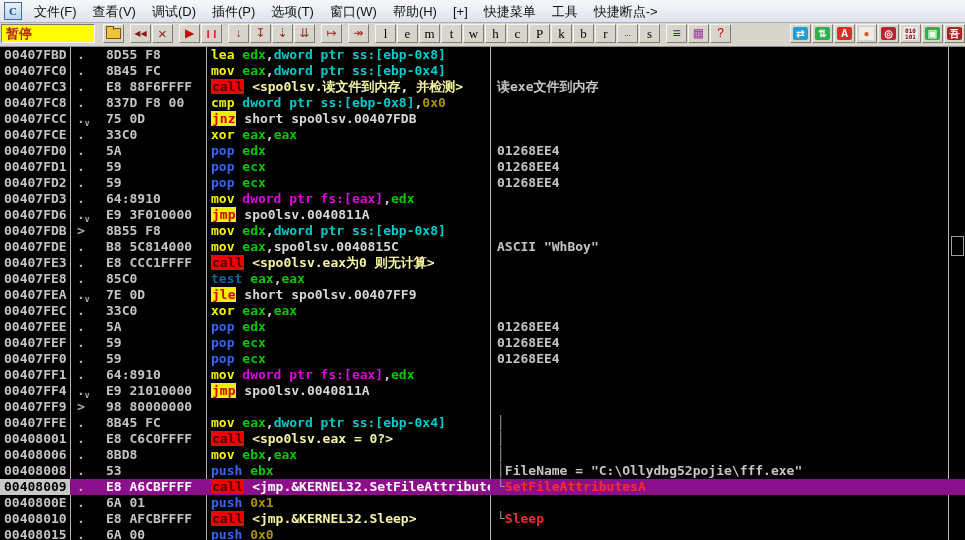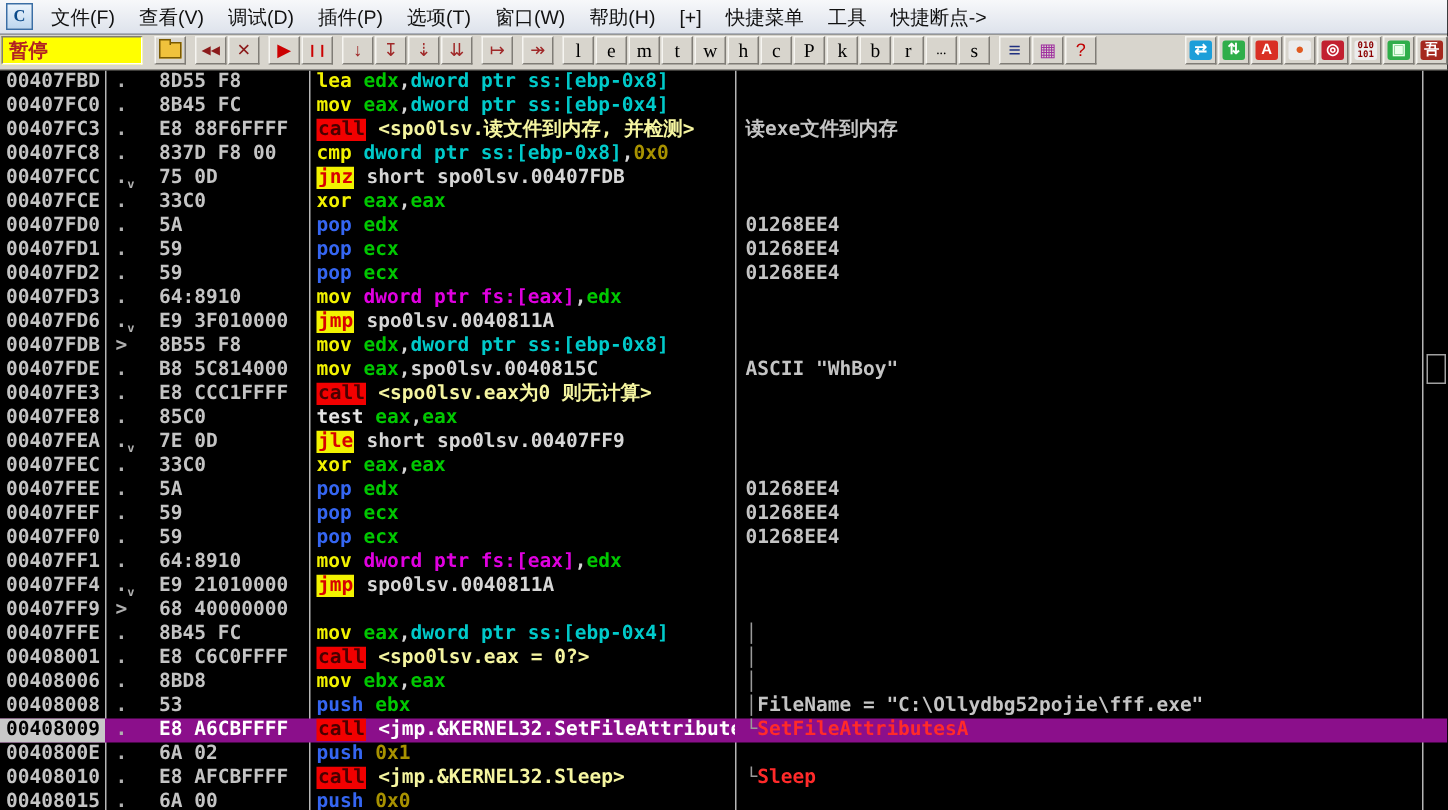--- a/index.html
+++ b/index.html
@@ -91,33 +91,33 @@
         <div class="row"><span class="c-addr">00407FCC</span><span class="c-flag">.<span class="vv">v</span></span><span class="c-hex">75 0D</span><span class="c-dis"><span style="color: rgb(216, 0, 0); background: rgb(242, 242, 0); padding: 0px 1px;">jnz</span><span style="color: rgb(214, 214, 214);"> </span><span style="color: rgb(214, 214, 214);">short spo0lsv.00407FDB</span></span><span class="c-cmt"></span></div>
         <div class="row"><span class="c-addr">00407FCE</span><span class="c-flag">.</span><span class="c-hex">33C0</span><span class="c-dis"><span style="color: rgb(242, 242, 0);">xor </span><span style="color: rgb(0, 200, 0);">eax</span><span style="color: rgb(214, 214, 214);">,</span><span style="color: rgb(0, 200, 0);">eax</span></span><span class="c-cmt"></span></div>
         <div class="row"><span class="c-addr">00407FD0</span><span class="c-flag">.</span><span class="c-hex">5A</span><span class="c-dis"><span style="color: rgb(53, 102, 242);">pop </span><span style="color: rgb(0, 200, 0);">edx</span></span><span class="c-cmt"><span style="color: rgb(196, 196, 196);">01268EE4</span></span></div>
         <div class="row"><span class="c-addr">00407FD1</span><span class="c-flag">.</span><span class="c-hex">59</span><span class="c-dis"><span style="color: rgb(53, 102, 242);">pop </span><span style="color: rgb(0, 200, 0);">ecx</span></span><span class="c-cmt"><span style="color: rgb(196, 196, 196);">01268EE4</span></span></div>
         <div class="row"><span class="c-addr">00407FD2</span><span class="c-flag">.</span><span class="c-hex">59</span><span class="c-dis"><span style="color: rgb(53, 102, 242);">pop </span><span style="color: rgb(0, 200, 0);">ecx</span></span><span class="c-cmt"><span style="color: rgb(196, 196, 196);">01268EE4</span></span></div>
         <div class="row"><span class="c-addr">00407FD3</span><span class="c-flag">.</span><span class="c-hex">64:8910</span><span class="c-dis"><span style="color: rgb(242, 242, 0);">mov </span><span style="color: rgb(224, 0, 224);">dword ptr fs:[eax]</span><span style="color: rgb(214, 214, 214);">,</span><span style="color: rgb(0, 200, 0);">edx</span></span><span class="c-cmt"></span></div>
         <div class="row"><span class="c-addr">00407FD6</span><span class="c-flag">.<span class="vv">v</span></span><span class="c-hex">E9 3F010000</span><span class="c-dis"><span style="color: rgb(216, 0, 0); background: rgb(242, 242, 0); padding: 0px 1px;">jmp</span><span style="color: rgb(214, 214, 214);"> </span><span style="color: rgb(214, 214, 214);">spo0lsv.0040811A</span></span><span class="c-cmt"></span></div>
         <div class="row"><span class="c-addr">00407FDB</span><span class="c-flag">&gt;</span><span class="c-hex">8B55 F8</span><span class="c-dis"><span style="color: rgb(242, 242, 0);">mov </span><span style="color: rgb(0, 200, 0);">edx</span><span style="color: rgb(214, 214, 214);">,</span><span style="color: rgb(0, 202, 202);">dword ptr ss:[ebp-0x8]</span></span><span class="c-cmt"></span></div>
         <div class="row"><span class="c-addr">00407FDE</span><span class="c-flag">.</span><span class="c-hex">B8 5C814000</span><span class="c-dis"><span style="color: rgb(242, 242, 0);">mov </span><span style="color: rgb(0, 200, 0);">eax</span><span style="color: rgb(214, 214, 214);">,</span><span style="color: rgb(214, 214, 214);">spo0lsv.0040815C</span></span><span class="c-cmt"><span style="color: rgb(196, 196, 196);">ASCII "WhBoy"</span></span></div>
         <div class="row"><span class="c-addr">00407FE3</span><span class="c-flag">.</span><span class="c-hex">E8 CCC1FFFF</span><span class="c-dis"><span style="color: rgb(74, 0, 0); background: rgb(242, 0, 0); padding: 0px 1px;">call</span><span style="color: rgb(214, 214, 214);"> </span><span style="color: rgb(245, 245, 160);">&lt;spo0lsv.eax为0 则无计算&gt;</span></span><span class="c-cmt"></span></div>
-        <div class="row"><span class="c-addr">00407FE8</span><span class="c-flag">.</span><span class="c-hex">85C0</span><span class="c-dis"><span style="color: #e5e5e5;">test </span><span style="color: rgb(0, 200, 0);">eax</span><span style="color: rgb(214, 214, 214);">,</span><span style="color: rgb(0, 200, 0);">eax</span></span><span class="c-cmt"></span></div>
+        <div class="row"><span class="c-addr">00407FE8</span><span class="c-flag">.</span><span class="c-hex">85C0</span><span class="c-dis"><span style="color: #0369a1;">test </span><span style="color: rgb(0, 200, 0);">eax</span><span style="color: rgb(214, 214, 214);">,</span><span style="color: rgb(0, 200, 0);">eax</span></span><span class="c-cmt"></span></div>
         <div class="row"><span class="c-addr">00407FEA</span><span class="c-flag">.<span class="vv">v</span></span><span class="c-hex">7E 0D</span><span class="c-dis"><span style="color: rgb(216, 0, 0); background: rgb(242, 242, 0); padding: 0px 1px;">jle</span><span style="color: rgb(214, 214, 214);"> </span><span style="color: rgb(214, 214, 214);">short spo0lsv.00407FF9</span></span><span class="c-cmt"></span></div>
         <div class="row"><span class="c-addr">00407FEC</span><span class="c-flag">.</span><span class="c-hex">33C0</span><span class="c-dis"><span style="color: rgb(242, 242, 0);">xor </span><span style="color: rgb(0, 200, 0);">eax</span><span style="color: rgb(214, 214, 214);">,</span><span style="color: rgb(0, 200, 0);">eax</span></span><span class="c-cmt"></span></div>
         <div class="row"><span class="c-addr">00407FEE</span><span class="c-flag">.</span><span class="c-hex">5A</span><span class="c-dis"><span style="color: rgb(53, 102, 242);">pop </span><span style="color: rgb(0, 200, 0);">edx</span></span><span class="c-cmt"><span style="color: rgb(196, 196, 196);">01268EE4</span></span></div>
         <div class="row"><span class="c-addr">00407FEF</span><span class="c-flag">.</span><span class="c-hex">59</span><span class="c-dis"><span style="color: rgb(53, 102, 242);">pop </span><span style="color: rgb(0, 200, 0);">ecx</span></span><span class="c-cmt"><span style="color: rgb(196, 196, 196);">01268EE4</span></span></div>
         <div class="row"><span class="c-addr">00407FF0</span><span class="c-flag">.</span><span class="c-hex">59</span><span class="c-dis"><span style="color: rgb(53, 102, 242);">pop </span><span style="color: rgb(0, 200, 0);">ecx</span></span><span class="c-cmt"><span style="color: rgb(196, 196, 196);">01268EE4</span></span></div>
         <div class="row"><span class="c-addr">00407FF1</span><span class="c-flag">.</span><span class="c-hex">64:8910</span><span class="c-dis"><span style="color: rgb(242, 242, 0);">mov </span><span style="color: rgb(224, 0, 224);">dword ptr fs:[eax]</span><span style="color: rgb(214, 214, 214);">,</span><span style="color: rgb(0, 200, 0);">edx</span></span><span class="c-cmt"></span></div>
         <div class="row"><span class="c-addr">00407FF4</span><span class="c-flag">.<span class="vv">v</span></span><span class="c-hex">E9 21010000</span><span class="c-dis"><span style="color: rgb(216, 0, 0); background: rgb(242, 242, 0); padding: 0px 1px;">jmp</span><span style="color: rgb(214, 214, 214);"> </span><span style="color: rgb(214, 214, 214);">spo0lsv.0040811A</span></span><span class="c-cmt"></span></div>
-        <div class="row"><span class="c-addr">00407FF9</span><span class="c-flag">&gt;</span><span class="c-hex">68 40000000</span><span class="c-cmt"></span></div>
+        <div class="row"><span class="c-addr">00407FF9</span><span class="c-flag">&gt;</span><span class="c-hex">98 80000000</span><span class="c-cmt"></span></div>
         <div class="row"><span class="c-addr">00407FFE</span><span class="c-flag">.</span><span class="c-hex">8B45 FC</span><span class="c-dis"><span style="color: rgb(242, 242, 0);">mov </span><span style="color: rgb(0, 200, 0);">eax</span><span style="color: rgb(214, 214, 214);">,</span><span style="color: rgb(0, 202, 202);">dword ptr ss:[ebp-0x4]</span></span><span class="c-cmt"><span style="color: rgb(154, 154, 154);">│</span></span></div>
         <div class="row"><span class="c-addr">00408001</span><span class="c-flag">.</span><span class="c-hex">E8 C6C0FFFF</span><span class="c-dis"><span style="color: rgb(74, 0, 0); background: rgb(242, 0, 0); padding: 0px 1px;">call</span><span style="color: rgb(214, 214, 214);"> </span><span style="color: rgb(245, 245, 160);">&lt;spo0lsv.eax = 0?&gt;</span></span><span class="c-cmt"><span style="color: rgb(154, 154, 154);">│</span></span></div>
         <div class="row"><span class="c-addr">00408006</span><span class="c-flag">.</span><span class="c-hex">8BD8</span><span class="c-dis"><span style="color: rgb(242, 242, 0);">mov </span><span style="color: rgb(0, 200, 0);">ebx</span><span style="color: rgb(214, 214, 214);">,</span><span style="color: rgb(0, 200, 0);">eax</span></span><span class="c-cmt"><span style="color: rgb(154, 154, 154);">│</span></span></div>
         <div class="row"><span class="c-addr">00408008</span><span class="c-flag">.</span><span class="c-hex">53</span><span class="c-dis"><span style="color: rgb(53, 102, 242);">push </span><span style="color: rgb(0, 200, 0);">ebx</span></span><span class="c-cmt"><span style="color: rgb(154, 154, 154);">│</span><span style="color: rgb(196, 196, 196);">FileName = "C:\Ollydbg52pojie\fff.exe"</span></span></div>
         <div class="row sel"><span class="c-addr">00408009</span><span class="c-flag">.</span><span class="c-hex">E8 A6CBFFFF</span><span class="c-dis"><span style="color: rgb(74, 0, 0); background: rgb(242, 0, 0); padding: 0px 1px;">call</span><span style="color: rgb(214, 214, 214);"> </span><span style="color: rgb(255, 255, 255);">&lt;jmp.&amp;KERNEL32.SetFileAttribute</span></span><span class="c-cmt"><span style="color: rgb(154, 154, 154);">└</span><span style="color: rgb(255, 42, 42);">SetFileAttributesA</span></span></div>
-        <div class="row"><span class="c-addr">0040800E</span><span class="c-flag">.</span><span class="c-hex">6A 02</span><span class="c-dis"><span style="color: rgb(53, 102, 242);">push </span><span style="color: rgb(168, 146, 0);">0x1</span></span></div>
+        <div class="row"><span class="c-addr">0040800E</span><span class="c-flag">.</span><span class="c-hex">6A 01</span><span class="c-dis"><span style="color: rgb(53, 102, 242);">push </span><span style="color: rgb(168, 146, 0);">0x1</span></span></div>
         <div class="row"><span class="c-addr">00408010</span><span class="c-flag">.</span><span class="c-hex">E8 AFCBFFFF</span><span class="c-dis"><span style="color: rgb(74, 0, 0); background: rgb(242, 0, 0); padding: 0px 1px;">call</span><span style="color: rgb(214, 214, 214);"> </span><span style="color: rgb(245, 245, 160);">&lt;jmp.&amp;KERNEL32.Sleep&gt;</span></span><span class="c-cmt"><span style="color: rgb(154, 154, 154);">└</span><span style="color: rgb(255, 42, 42);">Sleep</span></span></div>
         <div class="row"><span class="c-addr">00408015</span><span class="c-flag">.</span><span class="c-hex">6A 00</span><span class="c-dis"><span style="color: rgb(53, 102, 242);">push </span><span style="color: rgb(168, 146, 0);">0x0</span></span><span class="c-cmt"></span></div>
       </div>
     <div class="thumb"></div>
   </div>
 </div>
 
 </body></html>

